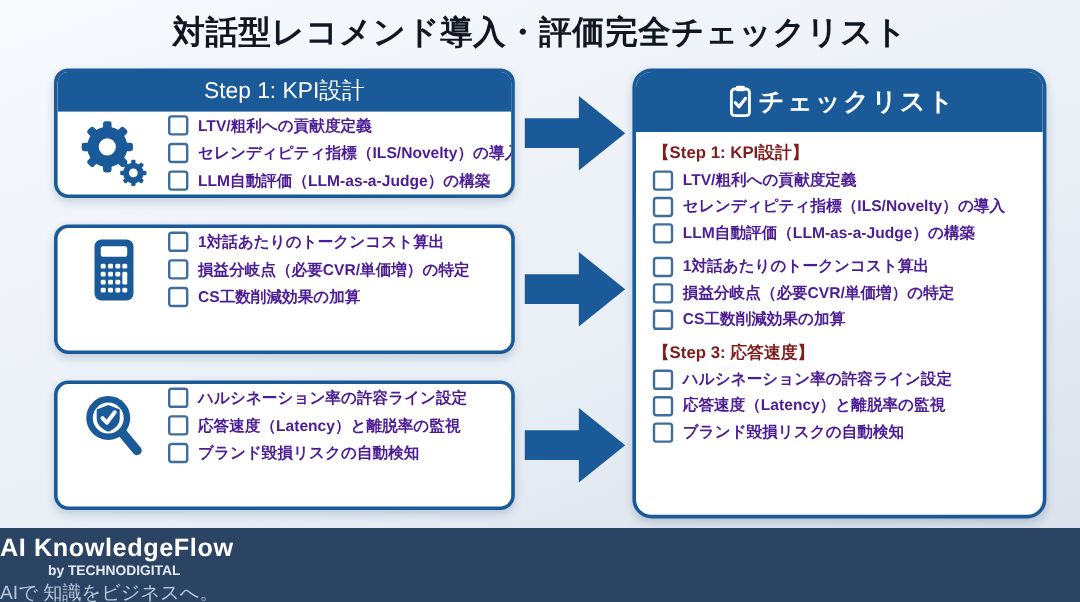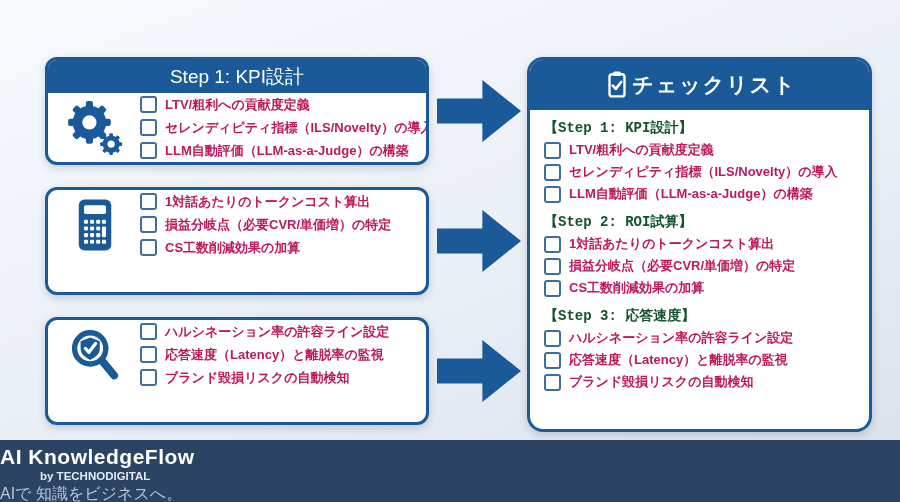--- a/index.html
+++ b/index.html
@@ -19,41 +19,41 @@
     box-shadow:0 3px 8px rgba(25,55,95,.20);
   }
   #step1{top:57px}#step2{top:187px}#step3{top:317px}
   .step-header{
     background:#1a5a99;color:#fff;text-align:center;
     font-size:19px;font-weight:400;height:33px;line-height:33px;
   }
   .step-body{display:flex;align-items:center;height:69px;padding:0 8px 0 4px;gap:2px;}
   .step-icon{width:86px;display:flex;justify-content:center;align-items:center;flex-shrink:0;}
   .step-items{display:flex;flex-direction:column;gap:5px;min-width:0;}
-  .check-item{display:flex;align-items:center;gap:8px;font-size:13px;font-weight:700;color:#be185d;white-space:nowrap;}
+  .check-item{display:flex;align-items:center;gap:8px;font-size:13px;font-weight:700;color:#4c1d95;white-space:nowrap;}
   .checkbox{width:13px;height:13px;border:2px solid #3f6e9c;border-radius:3px;background:#fff;flex-shrink:0;}
   
   .arrow{
     position:absolute;left:437px;width:84px;height:62px;background:#1a5a99;
     clip-path:polygon(0 30%,54% 30%,54% 0,100% 50%,54% 100%,54% 70%,0 70%);
   }
   #arrow1{top:80px}#arrow2{top:210px}#arrow3{top:340px}
   
   .panel{
     position:absolute;left:527px;top:57px;width:345px;height:375px;box-sizing:border-box;
     border:3px solid #1a5a99;border-radius:16px;background:#fff;overflow:hidden;
     box-shadow:0 3px 8px rgba(25,55,95,.20);
   }
   .panel-header{
     background:#1a5a99;height:50px;display:flex;align-items:center;justify-content:center;
     gap:0;color:#fff;font-size:21px;font-weight:800;letter-spacing:2px;
   }
   .panel-body{padding:9px 14px;}
   .panel-section{margin-bottom:10px;}
-  .section-header{font-size:14px;font-weight:800;color:#14532d;margin:0 0 3px 0;font-family:Liberation Mono, monospace;}
+  .section-header{font-size:14px;font-weight:800;color:#7f1d1d;margin:0 0 3px 0;}
   .panel-body .check-item{margin:4px 0;}
   
   .footer{
     position:absolute;left:0;right:0;bottom:0;height:62px;background:#2c4464;
     padding-top:5px;box-sizing:border-box;color:#fff;
   }
   .footer .brand{font-size:21px;font-weight:900;letter-spacing:.5px;}
   .footer .byline{font-size:11.5px;font-weight:700;color:#e3eaf3;margin-top:1px;padding-left:40px;}
   .footer .tagline{font-size:16px;color:#b9c6d8;margin-top:2px;}
 </style>
@@ -74,20 +74,21 @@
           <rect x="-7" y="-42" width="14" height="22" rx="4" transform="rotate(225)"></rect>
           <rect x="-7" y="-42" width="14" height="22" rx="4" transform="rotate(270)"></rect>
           <rect x="-7" y="-42" width="14" height="22" rx="4" transform="rotate(315)"></rect>
           <circle r="33"></circle>
         </g>
         <circle r="14" fill="#ffffff"></circle>
       </g>
     </defs>
   </svg>
 
+  <div class="title">対話型レコメンド導入・評価完全チェックリスト</div>
 
   <div class="step-box" id="step1">
     <div class="step-header">Step 1: KPI設計</div>
     <div class="step-body">
       <div class="step-icon">
         <svg width="62" height="62" viewBox="0 0 100 100">
           <use href="#gear" transform="translate(41,41) scale(0.82)"></use>
           <use href="#gear" transform="translate(76,76) scale(0.42)"></use>
         </svg>
       </div>
@@ -202,21 +203,20 @@
         <div class="check-item">
           <span class="checkbox"></span>
           <span>セレンディピティ指標（ILS/Novelty）の導入</span>
         </div>
         <div class="check-item">
           <span class="checkbox"></span>
           <span>LLM自動評価（LLM-as-a-Judge）の構築</span>
         </div>
       </div>
       <div class="panel-section">
-        <div class="section-header">【Step 2: ROI試算】</div>
         <div class="check-item">
           <span class="checkbox"></span>
           <span>1対話あたりのトークンコスト算出</span>
         </div>
         <div class="check-item">
           <span class="checkbox"></span>
           <span>損益分岐点（必要CVR/単価増）の特定</span>
         </div>
         <div class="check-item">
           <span class="checkbox"></span>

